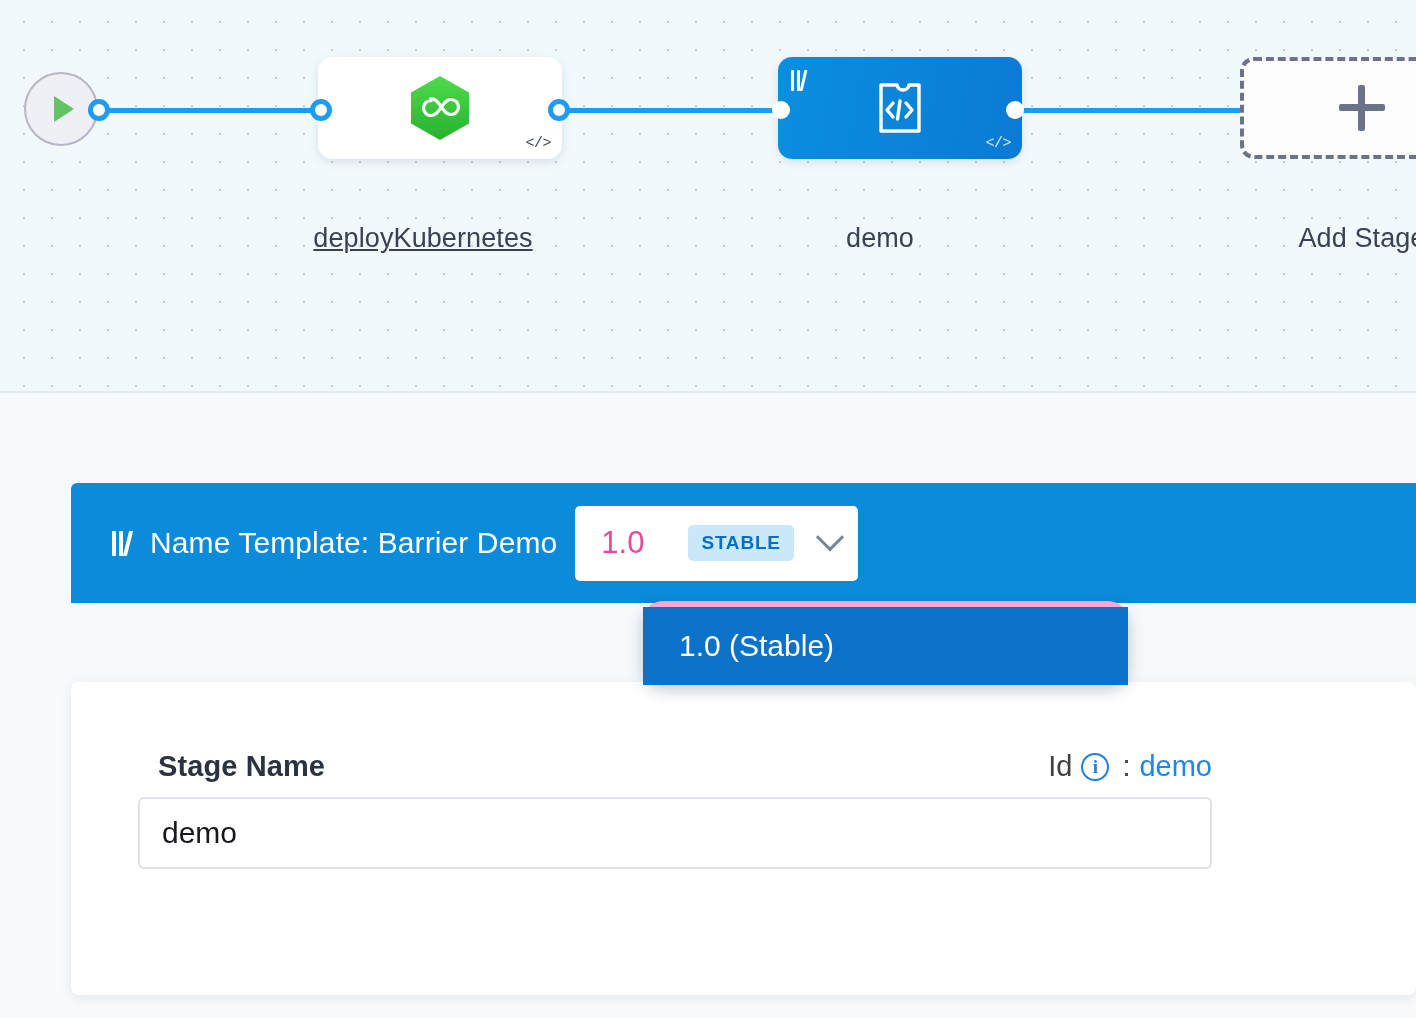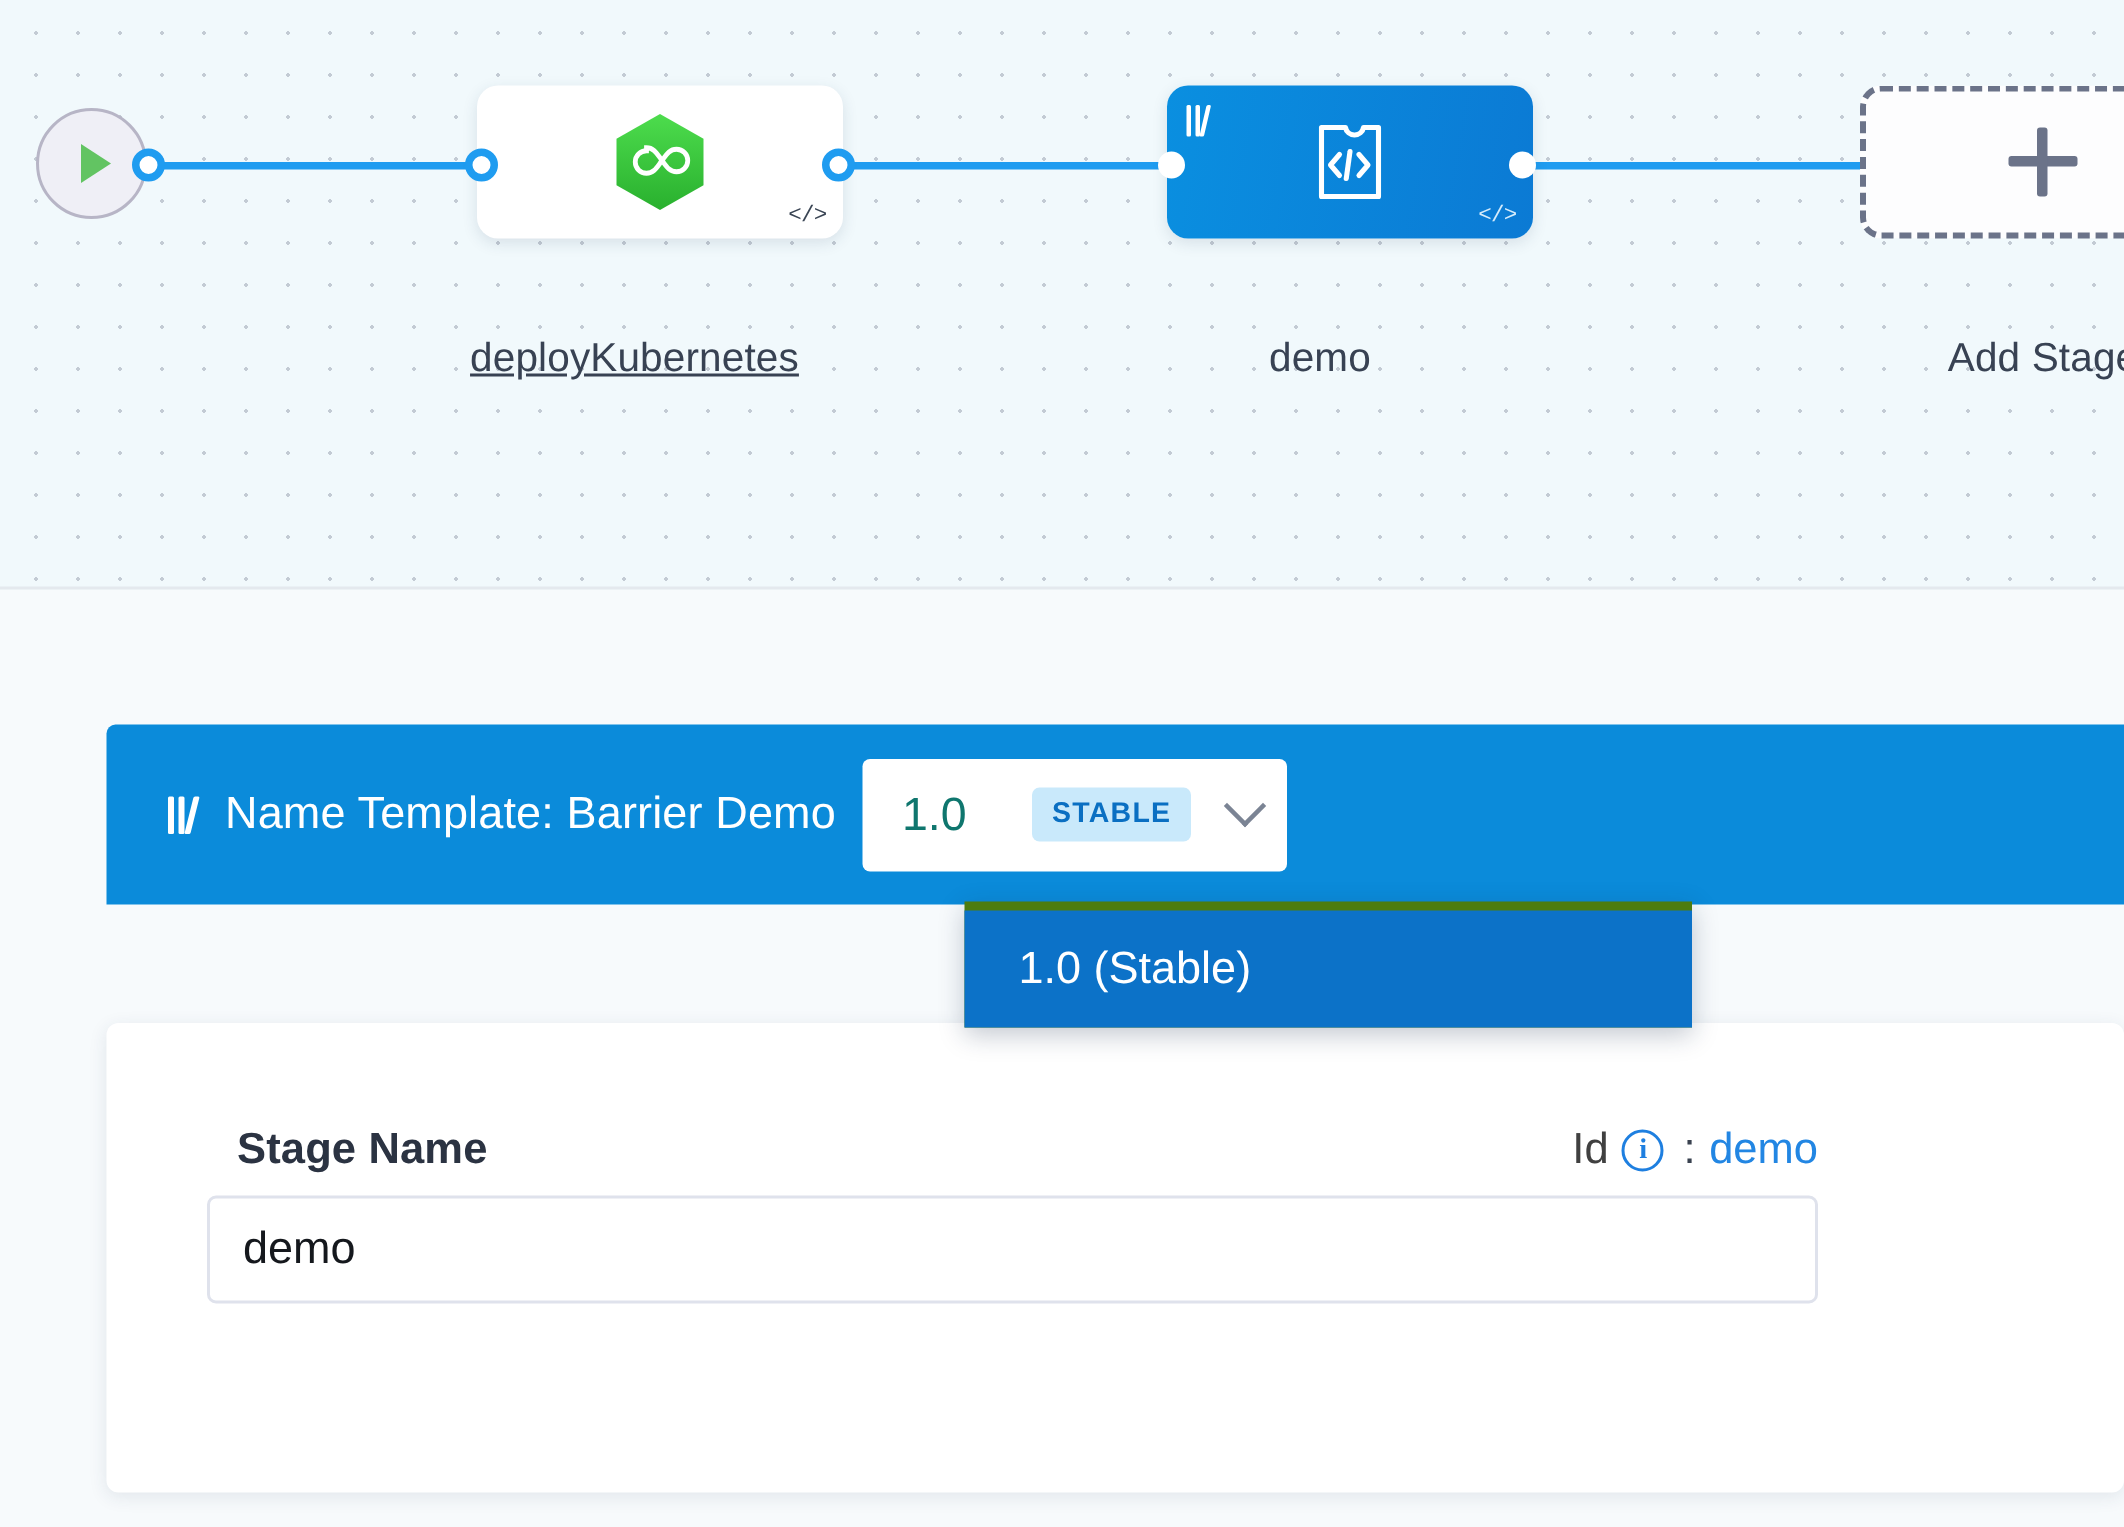--- a/index.html
+++ b/index.html
@@ -168,21 +168,21 @@
 
   .version-select {
     margin-left: 18px;
     height: 75px;
     background: #ffffff;
     border-radius: 5px;
     display: flex; align-items: center;
     padding: 0 18px 0 26px;
     gap: 16px;
   }
-  .version-value { font-size: 31px; color: #0f766e; text-align: right; }
+  .version-value { font-size: 31px; color: #ec4899; text-align: right; }
   .version-tag {
     background: #c9e9fb;
     color: #0a6fc2;
     font-size: 19px;
     font-weight: bold;
     letter-spacing: .8px;
     padding: 7px 13px;
     border-radius: 5px;
     margin-left: 28px;
   }
@@ -191,24 +191,25 @@
     border-right: 3px solid #7b8494;
     border-bottom: 3px solid #7b8494;
     transform: rotate(45deg) translate(-4px,-4px);
     margin-left: 10px;
   }
 
   .version-menu {
     position: absolute;
     left: 643px; top: 206px;
     width: 485px;
-    background: #4d7c0f;
+    background: #f9a8d4;
     box-shadow: 0 5px 16px rgba(20,40,70,.25);
     padding-top: 6px;
     z-index: 9;
+    border-radius: 20px;
   }
   .version-option {
     background: #0c72c8;
     color: #ffffff;
     font-size: 30px;
     padding: 22px 0 22px 36px;
   }
 
   .form-card {
     position: absolute;

